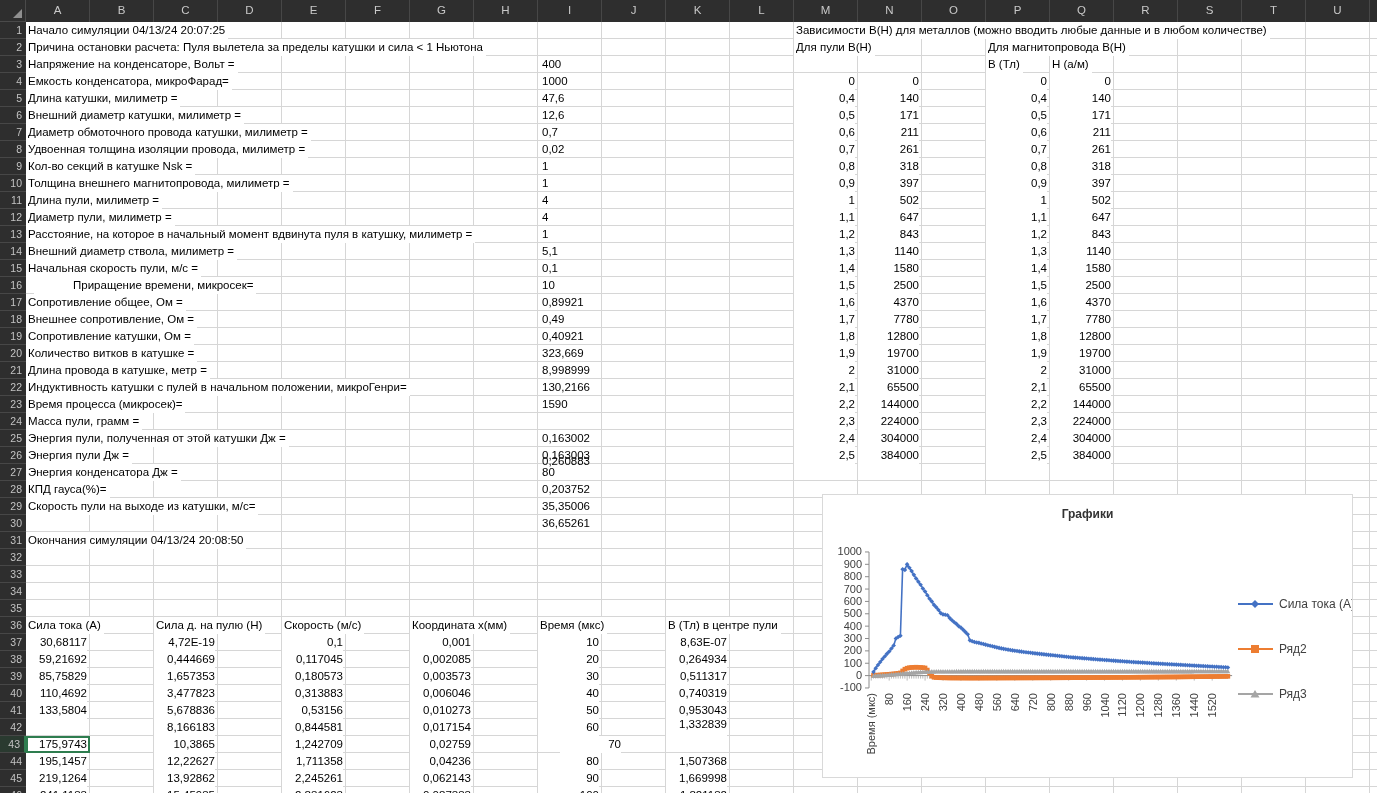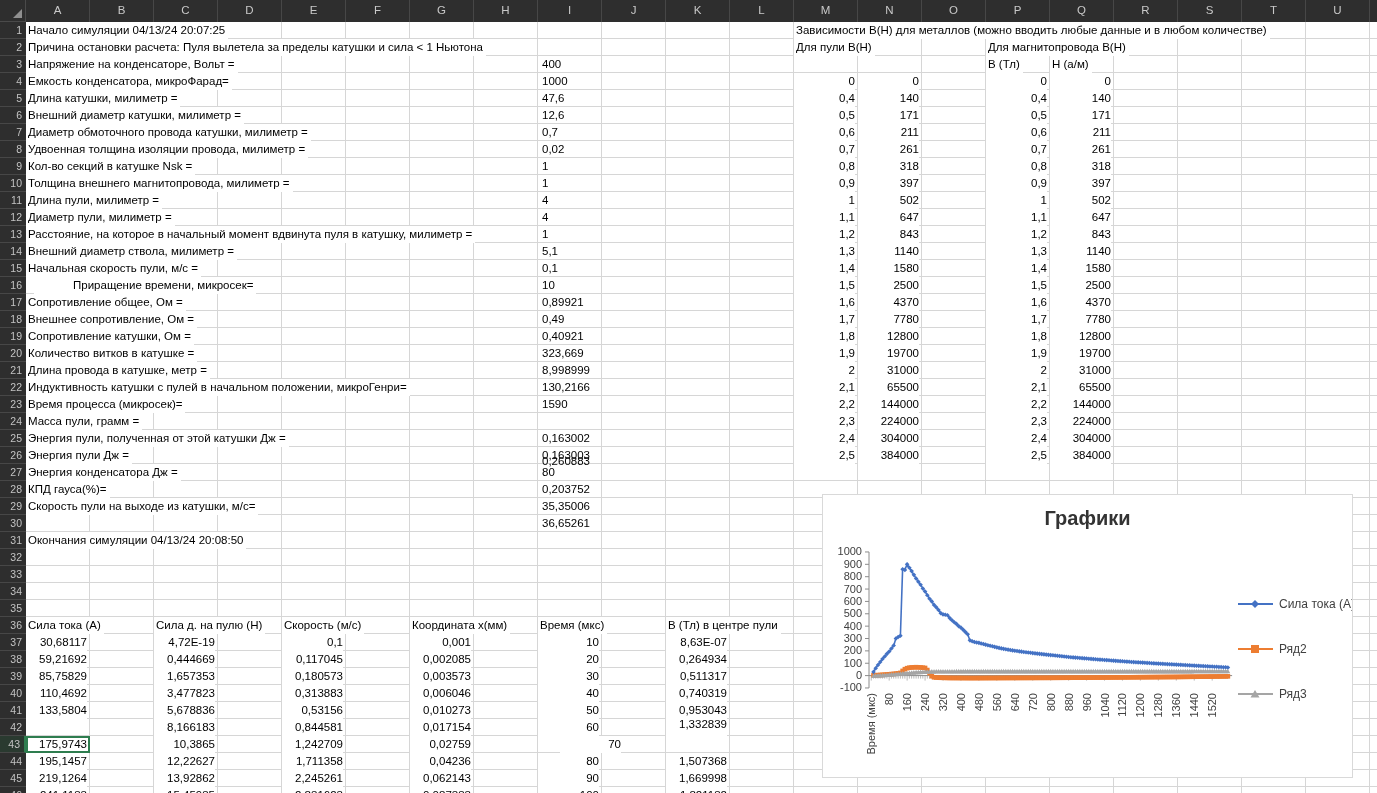--- a/index.html
+++ b/index.html
@@ -24,21 +24,21 @@
       repeating-linear-gradient(to bottom,transparent 0 16px,#d6d6d6 16px 17px);}
   .cell{position:absolute;height:17px;line-height:16px;font-size:11.5px;color:#000;white-space:nowrap;}
   .lbl{background:#fff;padding:0 3px 0 2px;}
   .val{width:60px;text-align:left;padding-left:2px;}
   .num{width:61px;text-align:right;background:#fff;}
   .activecell{position:absolute;box-sizing:border-box;border:2px solid #2e7d4f;background:transparent;}
   
   .chart{position:absolute;left:822px;top:494px;width:531px;height:284px;background:#fff;
          border:1px solid #d9d9d9;box-sizing:border-box;}
   .chart-title{position:absolute;left:0;top:12px;width:100%;text-align:center;
-         font-size:20px;font-weight:bold;color:#333;}
+         font-size:12px;font-weight:bold;color:#333;}
   svg text{font-family:"Liberation Sans",sans-serif;}
 </style>
 </head>
 <body>
 
 <div class="corner">
     <div class="tri"></div>
   </div>
 <div class="colheaders" id="colheaders">
     <div class="colheader">A</div>

